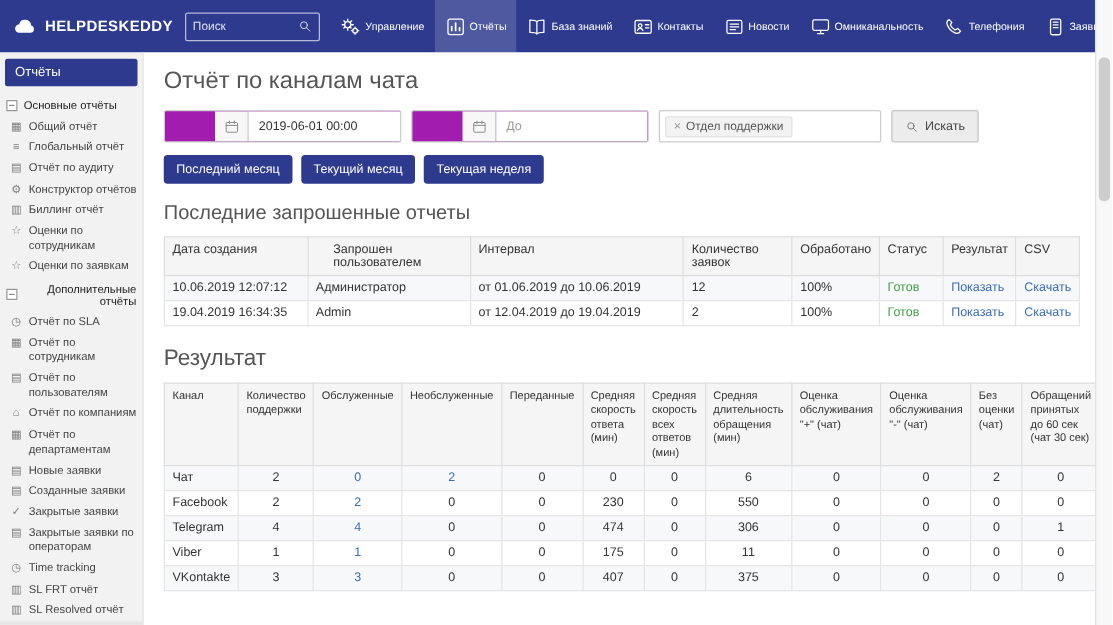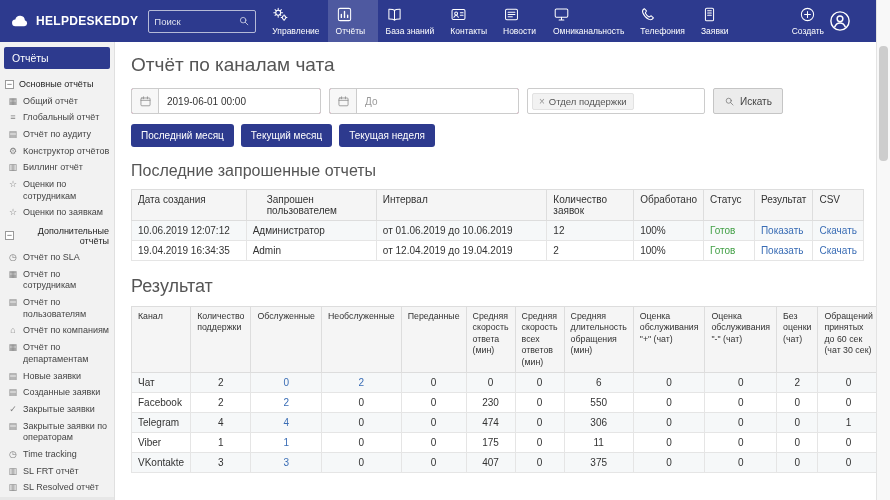--- a/index.html
+++ b/index.html
@@ -8,21 +8,21 @@
 .app{width:876px;height:500px;display:flex;flex-direction:column;}
 .topbar{height:42px;flex:0 0 42px;background:#2d3a8e;display:flex;align-items:stretch;color:#fff;}
 .brand{display:flex;align-items:center;gap:6px;padding:0 10px;cursor:pointer;}
 .brand-cloud{width:20px;height:20px;display:inline-block;}
 .brand-text{font-size:12px;font-weight:bold;letter-spacing:.3px;white-space:nowrap;}
 .topsearch{align-self:center;display:flex;align-items:center;width:108px;height:23px;border:1px solid rgba(255,255,255,.65);border-radius:2px;padding:0 5px;margin-right:8px;flex:0 0 108px;}
 .topsearch-input{flex:1;min-width:0;background:transparent;border:0;outline:none;color:#fff;font-size:9.5px;font-family:inherit;}
 .topsearch-input::placeholder{color:rgba(255,255,255,.85);}
 .topsearch-icon{width:12px;height:12px;flex:0 0 12px;opacity:.9;cursor:pointer;}
 .topnav{display:flex;align-items:stretch;}
-.nav-item{display:flex;flex-direction:column;align-items:flex-start;justify-content:center;gap:3px;padding:0 8px;cursor:pointer;min-width:50px;}
+.nav-item{display:flex;align-items:center;justify-content:center;gap:3px;padding:0 8px;cursor:pointer;min-width:50px;}
 .nav-item.active{background:rgba(255,255,255,.16);}
 .top-icon{width:17px;height:17px;display:inline-block;}
 .nav-label{font-size:8.5px;white-space:nowrap;}
 .top-right{margin-left:auto;display:flex;align-items:center;gap:4px;padding-right:24px;}
 .create-btn{display:flex;flex-direction:column;align-items:center;gap:3px;cursor:pointer;}
 .avatar{width:24px;height:24px;cursor:pointer;}
 .avatar .svg-icon{width:24px;height:24px;display:block;}
 .svg-icon{display:inline-block;}
 .svg-icon svg{width:100%;height:100%;stroke:currentColor;fill:none;stroke-width:1.2;stroke-linecap:round;stroke-linejoin:round;display:block;}
 .layout{flex:1;display:flex;min-height:0;}
@@ -31,21 +31,21 @@
 .sb-group{display:flex;align-items:center;gap:5px;padding:4px 5px;color:#222;cursor:pointer;}
 .minus{width:9px;height:9px;border:1px solid #999;background:#fff;color:#555;font-size:9px;line-height:7px;text-align:center;flex:0 0 9px;}
 .sb-group-label{font-size:9px;text-align:right;}
 .sb-item{display:flex;gap:5px;align-items:flex-start;padding:2.5px 4px 2.5px 8px;cursor:pointer;color:#444;}
 .sb-item.active{color:#111;background:#e7e7e7;}
 .sb-ic{flex:0 0 10px;width:10px;color:#808080;font-size:9px;line-height:1.3;text-align:center;}
 .sb-label{line-height:1.3;}
 .main{flex:1;min-width:0;padding:8px 12px 0 16px;overflow:hidden;background:#fff;}
 .page-title{font-size:19px;font-weight:400;color:#555;margin:4px 0 12px;}
 .filter-row{display:flex;gap:8px;align-items:center;}
-.date-input{display:flex;width:190px;height:26px;border:1px solid #ccc;border-radius:2px;background:#be185d;overflow:hidden;}
+.date-input{display:flex;width:190px;height:26px;border:1px solid #ccc;border-radius:2px;background:#a21caf;overflow:hidden;padding-left:40px;}
 .date-icon{flex:0 0 27px;background:#f7f7f7;border-right:1px solid #ccc;display:flex;align-items:center;justify-content:center;color:#888;cursor:pointer;}
 .date-icon .svg-icon{width:13px;height:13px;}
 .date-input input{flex:1;min-width:0;border:0;outline:none;font-size:10px;color:#333;padding:0 8px;font-family:inherit;}
 .date-input input::placeholder{color:#999;}
 .tag-input{width:178px;height:26px;border:1px solid #ccc;border-radius:2px;display:flex;align-items:center;padding:0 4px;cursor:text;background:#fff;}
 .chip{display:flex;align-items:center;gap:4px;font-size:9.5px;color:#555;background:#f2f2f2;border:1px solid #e2e2e2;border-radius:2px;padding:2px 6px;white-space:nowrap;}
 .chip-x{color:#999;cursor:pointer;font-size:10px;}
 .search-btn{height:26px;border:1px solid #c5c5c5;background:#ececec;border-radius:2px;font-size:10px;color:#444;display:flex;align-items:center;gap:5px;padding:0 10px;cursor:pointer;font-family:inherit;}
 .btn-mag{width:11px;height:11px;color:#666;}
 .quick-row{display:flex;gap:7px;margin-top:10px;}

